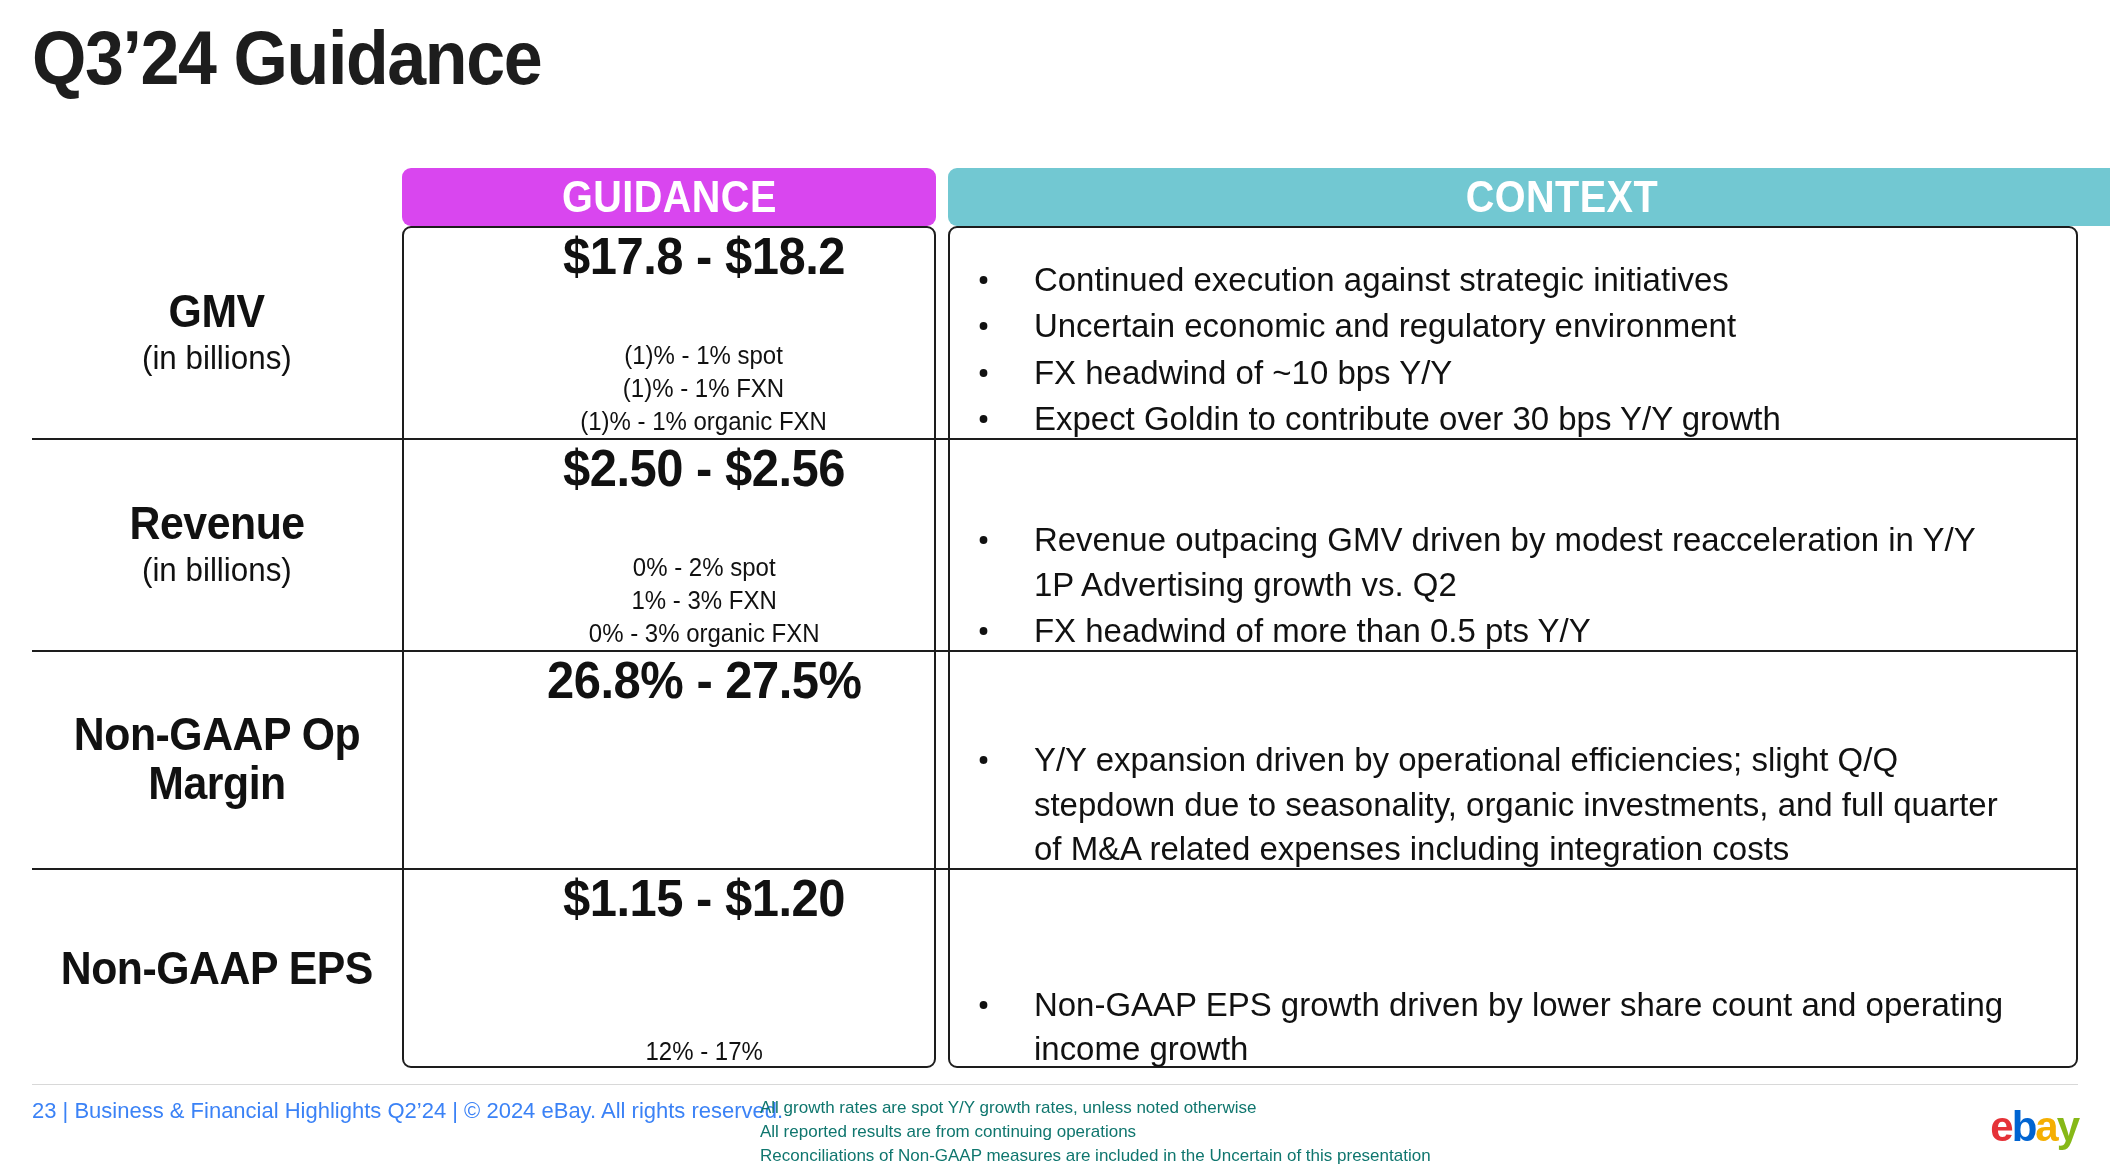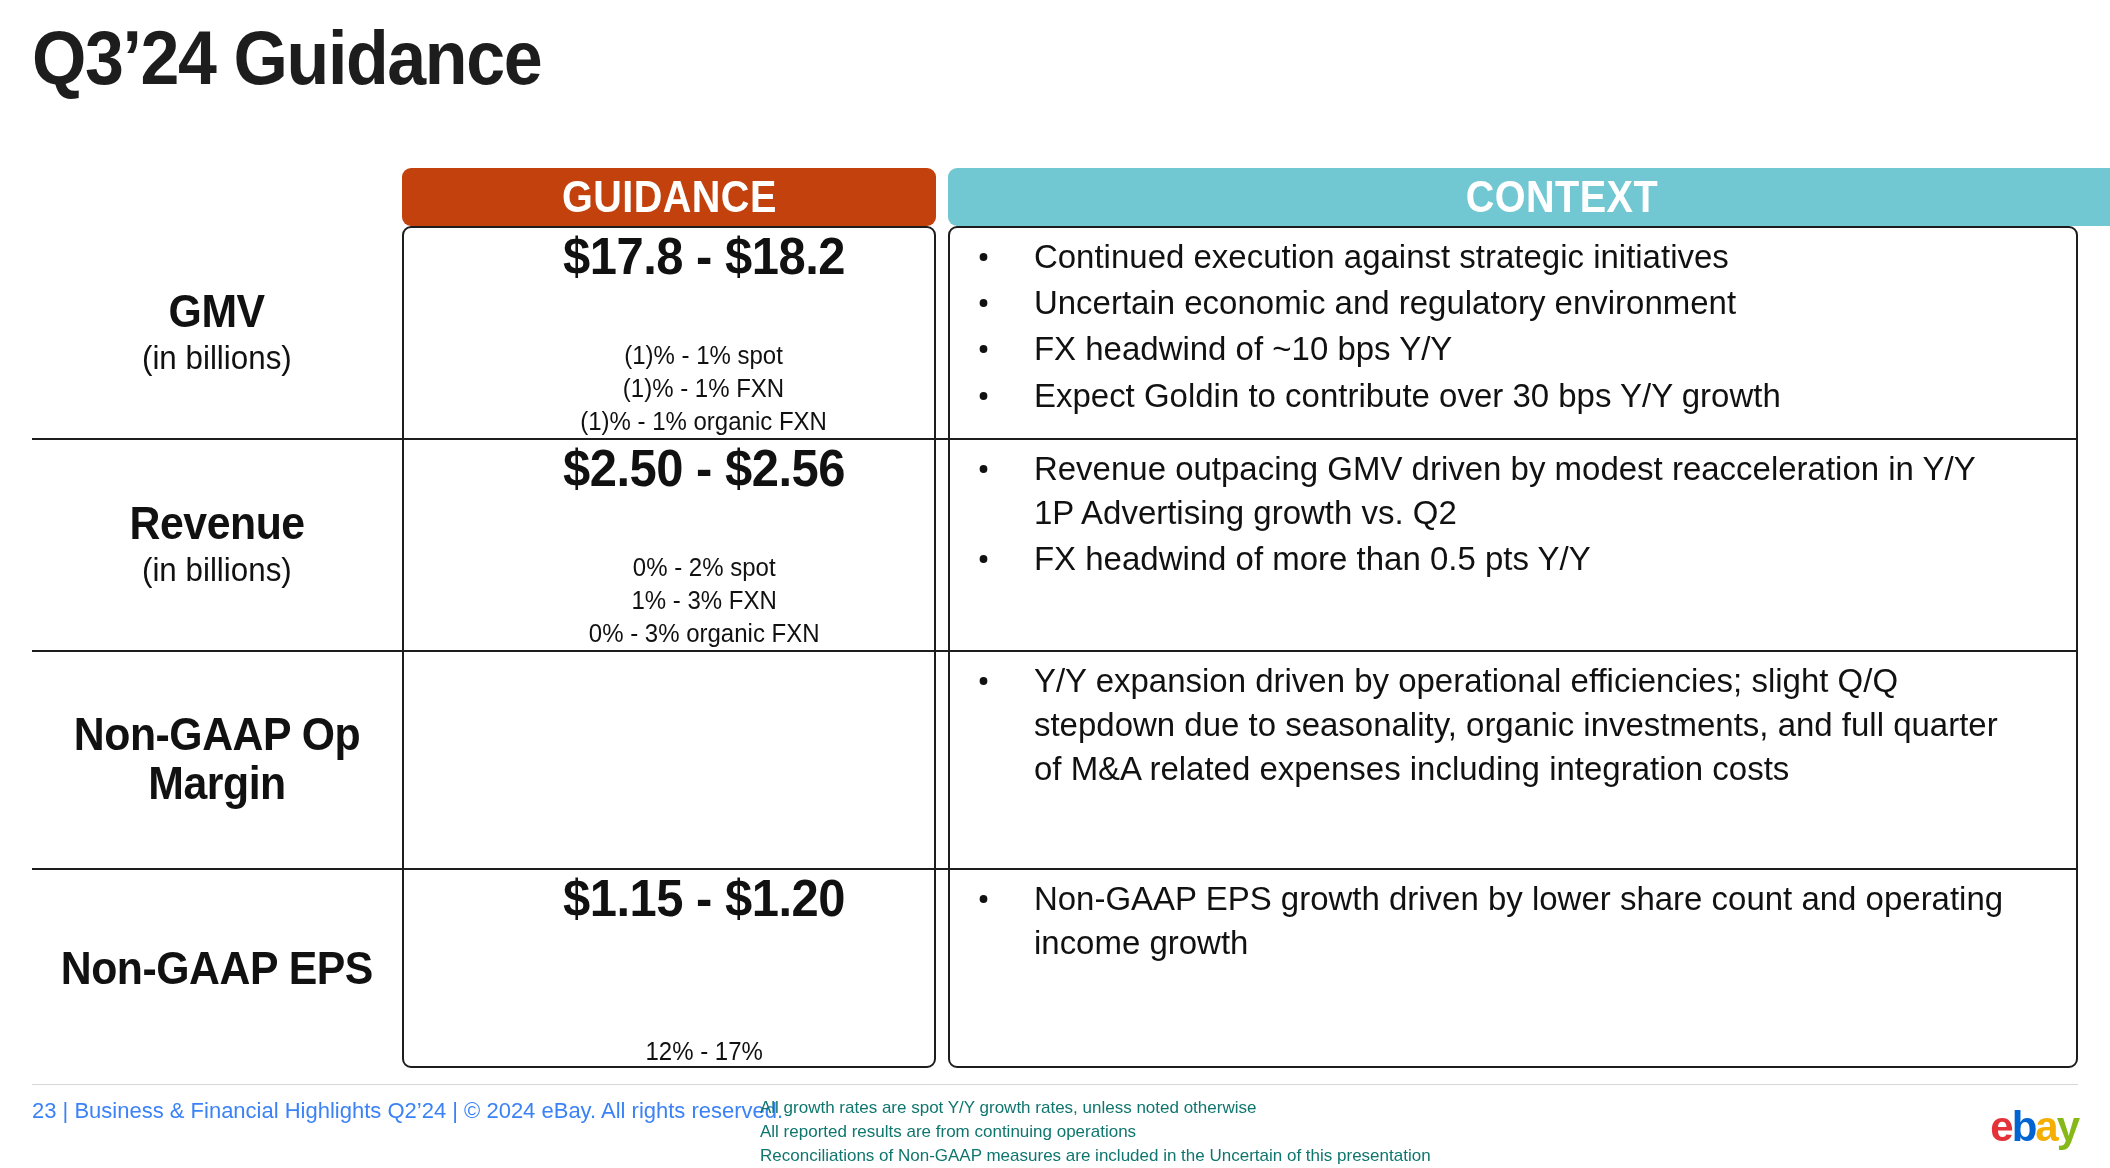--- a/index.html
+++ b/index.html
@@ -57,21 +57,21 @@
     justify-content: center;
     color: #ffffff;
     font-size: 44px;
     font-weight: bold;
     letter-spacing: 0.5px;
     transform-origin: center;
   }
   #hdr-guidance {
     left: 370px;
     width: 534px;
-    background: #c2410c;
+    background: #d946ef;
   }
   #hdr-context {
     left: 916px;
     width: 1228px;
     background: #72c8d2;
   }
   .hdr span { transform: scaleX(0.9); display: inline-block; }
 
   
   .col-box {
@@ -163,26 +163,26 @@
     font-size: 25px;
     line-height: 1.32;
     transform: scaleX(0.96);
     color: #111;
   }
   .guidance-notes div { white-space: nowrap; }
 
   .context-cell {
     position: absolute;
     left: 916px;
-    top: 8px;
+    top: 16px;
     width: 1130px;
     height: 100%;
     display: flex;
     flex-direction: column;
-    justify-content: flex-start;
+    justify-content: flex-end;
     padding: 0 24px 12px 20px;
     box-sizing: border-box;
   }
   .bullet-list { margin: 0; padding: 0; list-style: none; }
   .bullet-list li {
     position: relative;
     padding-left: 68px;
     font-size: 34px;
     line-height: 1.30;
     color: #111;
@@ -305,20 +305,23 @@
         <li><span class="dot"></span><span>Revenue outpacing GMV driven by modest reacceleration in Y/Y 1P Advertising growth vs. Q2</span></li>
         <li><span class="dot"></span><span>FX headwind of more than 0.5 pts Y/Y</span></li>
       </ul>
     </div>
   </div>
 
   <div class="row" id="row-opmargin">
     <div class="metric-cell">
       <div class="metric-name">Non-GAAP Op Margin</div>
     </div>
+    <div class="guidance-cell">
+      <div class="guidance-main">26.8% - 27.5%</div>
+    </div>
     <div class="context-cell">
       <ul class="bullet-list">
         <li><span class="dot"></span><span>Y/Y expansion driven by operational efficiencies; slight Q/Q stepdown due to seasonality, organic investments, and full quarter of M&amp;A related expenses including integration costs</span></li>
       </ul>
     </div>
   </div>
 
   <div class="row" id="row-eps">
     <div class="metric-cell">
       <div class="metric-name">Non-GAAP EPS</div>

